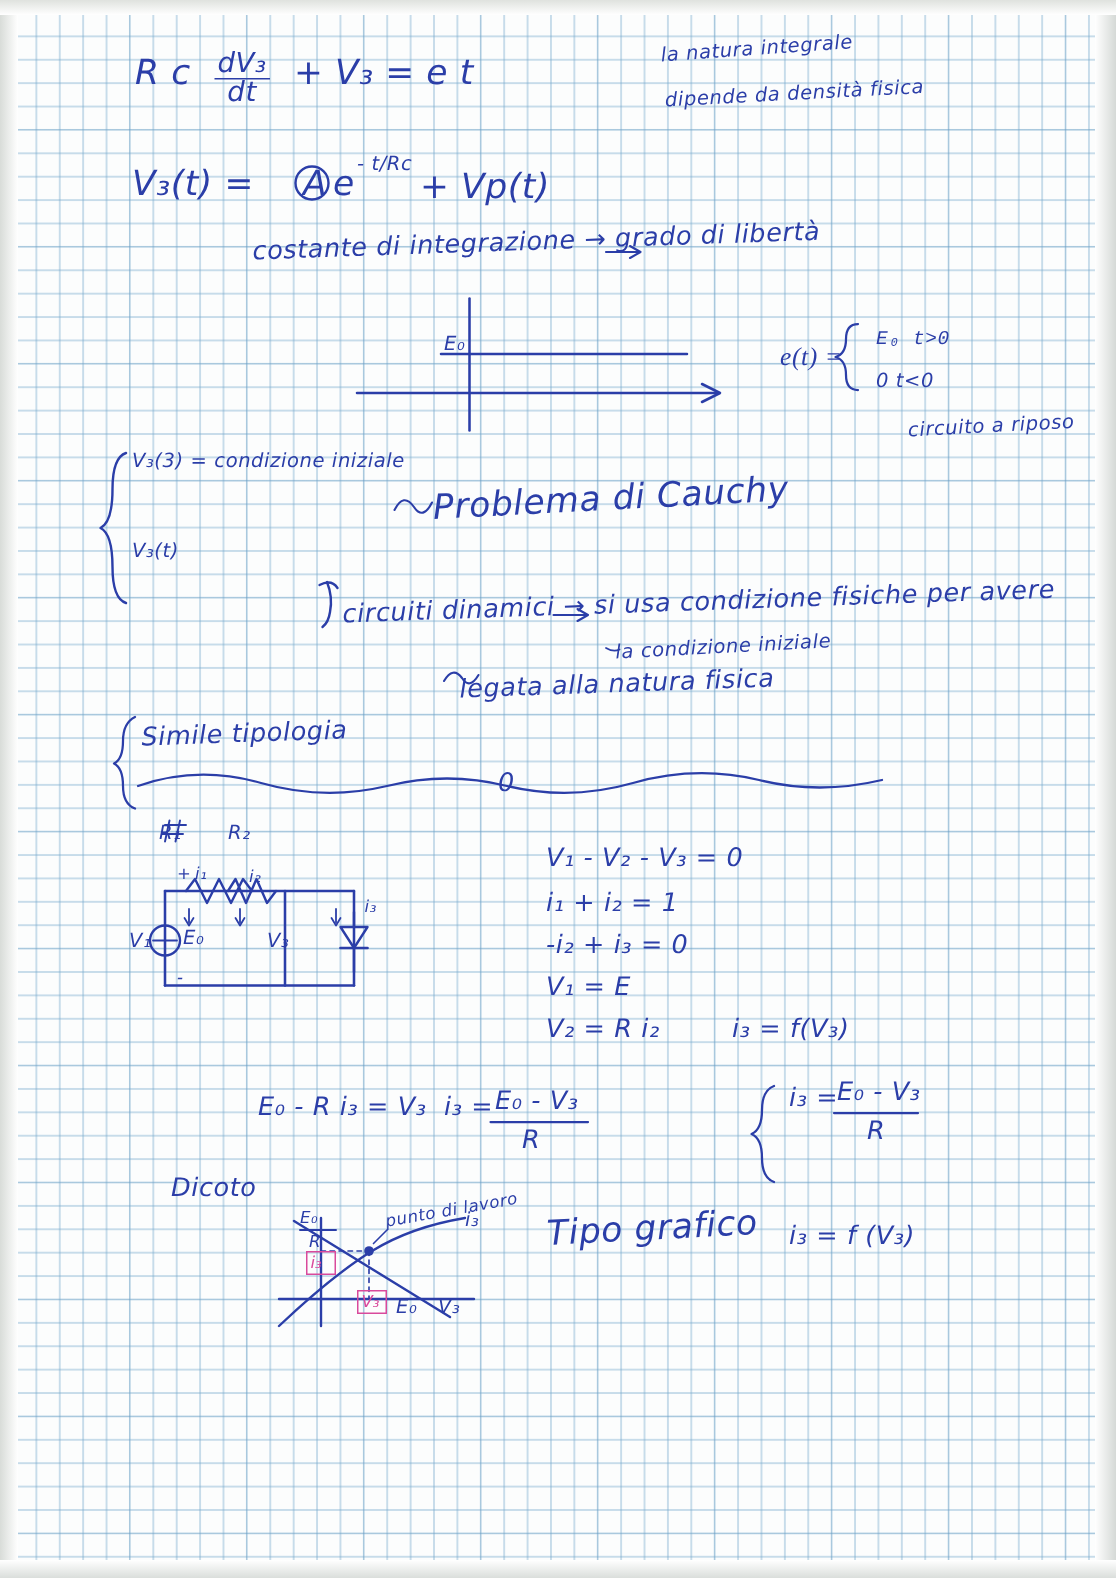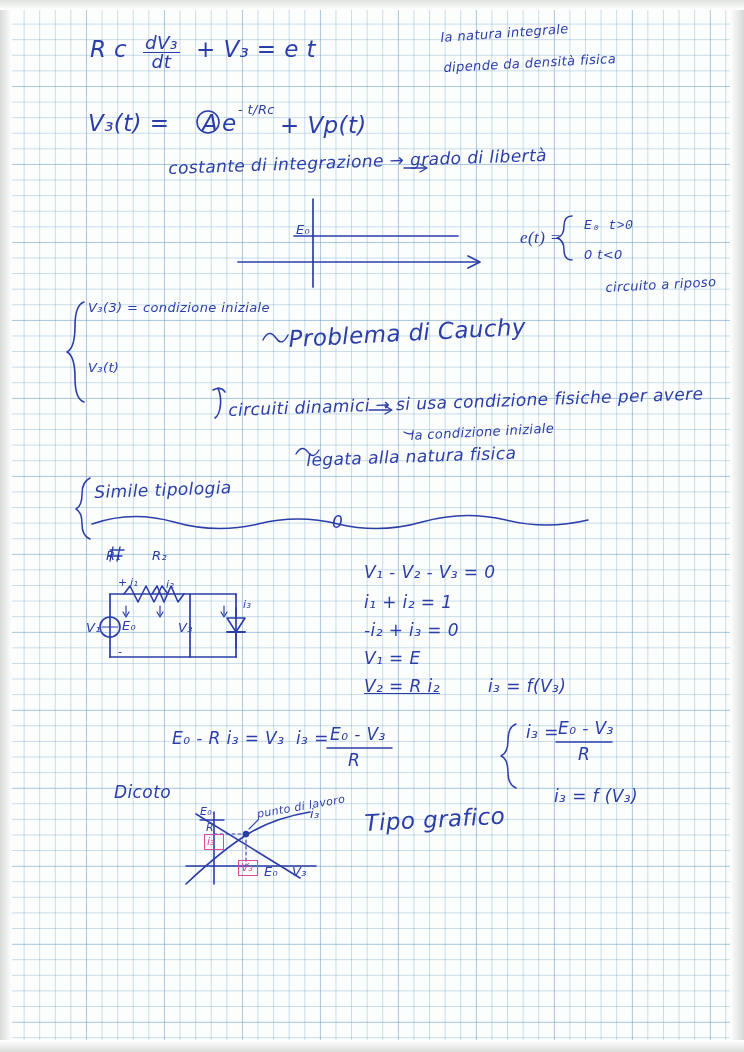--- a/index.html
+++ b/index.html
@@ -260,32 +260,32 @@
   <div class="hw tiny" style="left:243px; top:598px;">i₃</div>
   <div class="hw sml" style="left:86px; top:620px;">V₁</div>
   <div class="hw sml" style="left:122px; top:618px;">E₀</div>
   <div class="hw sml" style="left:178px; top:620px;">V₃</div>
   <div class="hw tiny" style="left:118px; top:645px;">-</div>
 
   <div class="hw med" style="left:364px; top:562px;">V₁ - V₂ - V₃ = 0</div>
   <div class="hw med" style="left:364px; top:592px;">i₁ + i₂ = 1</div>
   <div class="hw med" style="left:364px; top:620px;">-i₂ + i₃ = 0</div>
   <div class="hw med" style="left:364px; top:648px;">V₁ = E</div>
-  <div class="hw med" style="left:364px; top:676px;text-decoration:underline;">V₂ = R i₂</div>
+  <div class="hw med" style="left:364px; top:676px;">V₂ = R i₂</div>
   <div class="hw med" style="left:488px; top:676px;text-align:center;">i₃ = f(V₃)</div>
 
   <div class="hw med" style="left:172px; top:728px;">E₀ - R i₃ = V₃</div>
   <div class="hw med" style="left:296px; top:728px;">i₃ =</div>
   <div class="hw med" style="left:330px; top:724px;">E₀ - V₃</div>
   <div class="hw med" style="left:348px; top:750px;">R</div>
 
   <div class="hw med" style="left:526px; top:722px;">i₃ =</div>
   <div class="hw med" style="left:558px; top:718px;">E₀ - V₃</div>
   <div class="hw med" style="left:578px; top:744px;">R</div>
-  <div class="hw med" style="left:526px; top:786px;margin-left:28px;">i₃ = f (V₃)</div>
+  <div class="hw med" style="left:526px; top:814px;">i₃ = f (V₃)</div>
 
   <div class="hw med" style="left:114px; top:782px;">Dicoto</div>
   <div class="hw big" style="left:364px; top:810px; transform:rotate(-3deg);">Tipo grafico</div>
 
   <div class="hw tiny" style="left:200px; top:805px;">E₀</div>
   <div class="hw tiny" style="left:206px; top:821px;">R</div>
   <div class="hw sml" style="left:310px; top:806px;">i₃</div>
   <div class="hw tiny" style="left:256px; top:808px; transform:rotate(-10deg);">punto di lavoro</div>
   <div class="hw sml" style="left:264px; top:864px;">E₀</div>
   <div class="hw sml" style="left:292px; top:864px;">V₃</div>

